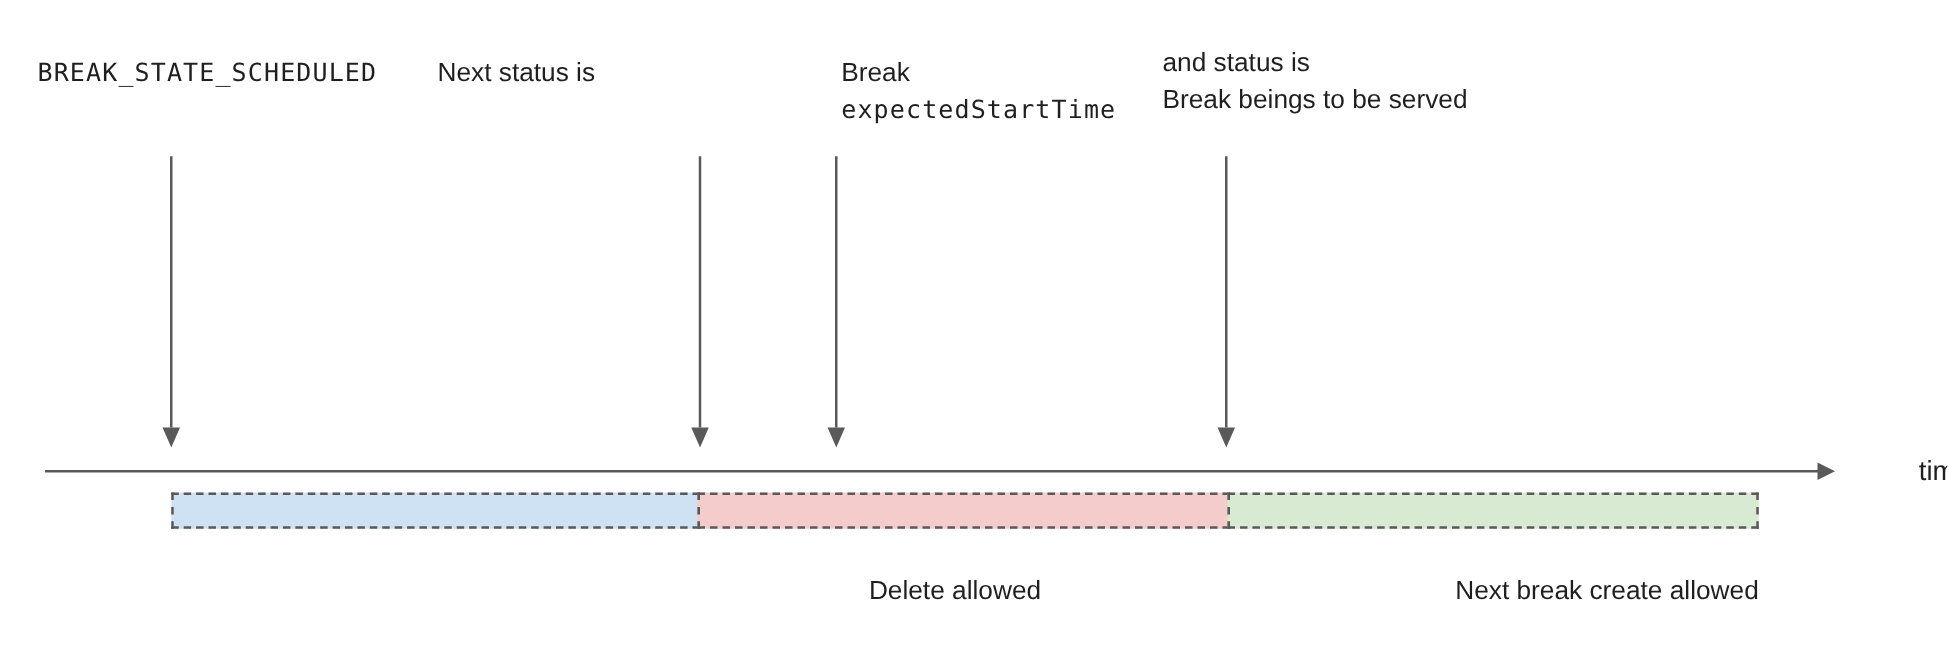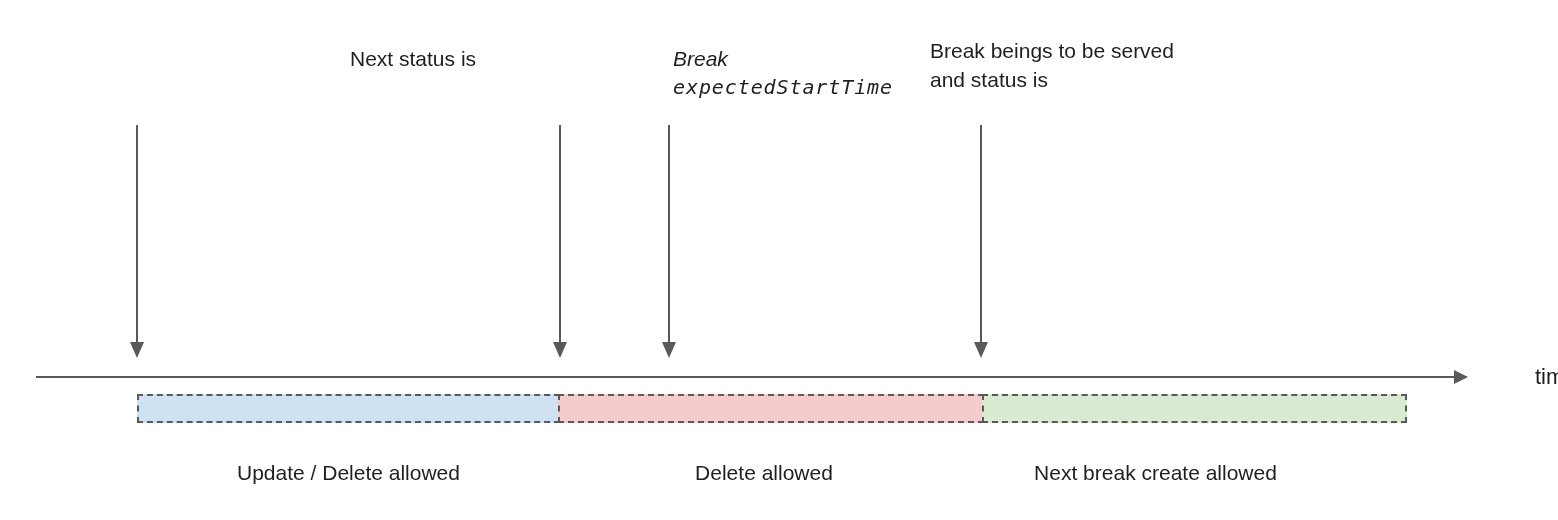--- a/index.html
+++ b/index.html
@@ -91,42 +91,43 @@
   .seg-label {
     position: absolute;
     top: 460px;
     font-size: 21px;
     line-height: 26px;
     text-align: center;
     white-space: nowrap;
   }
   .lbl-1 { left: 137px; width: 423px; }
   .lbl-2 { left: 552px; width: 424px; }
-  .lbl-3 { left: 944px; width: 423px; }
+  .lbl-3 { left: 984px; width: 423px; text-align: right; }
 </style>
 </head>
 <body>
 
 <div class="canvas">
 
   <div class="annotation" style="left:30px; top:44px;">
+    <div class="code">BREAK_STATE_SCHEDULED</div>
   </div>
 
   <div class="annotation" style="left:350px; top:44px;">
     <div>Next status is</div>
   </div>
 
-  <div class="annotation" style="left:673px; top:44px;font-style:italic;">
+  <div class="annotation" style="left:673px; top:44px;">
     <div>Break</div>
     <div class="code">expectedStartTime</div>
   </div>
 
   <div class="annotation" style="left:930px; top:36px;">
+    <div>and status is</div>
     <div>Break beings to be served</div>
-    <div>and status is</div>
   </div>
 
   <div class="v-arrow" style="left:130px; top:125px;">
     <div class="shaft"></div>
     <div class="head"></div>
   </div>
   <div class="v-arrow" style="left:553px; top:125px;">
     <div class="shaft"></div>
     <div class="head"></div>
   </div>
@@ -142,17 +143,16 @@
   <div class="timeline-line"></div>
   <div class="timeline-head"></div>
   <div class="time-label">time</div>
 
   <div class="segments">
     <div class="segment seg-blue" style="background-color: rgb(207, 226, 243);"></div>
     <div class="segment seg-red" style="background-color: rgb(244, 204, 204);"></div>
     <div class="segment seg-green" style="background-color: rgb(217, 234, 211);"></div>
   </div>
 
-  <div class="seg-label lbl-1">Update / Delete allowed</div>
   <div class="seg-label lbl-2">Delete allowed</div>
   <div class="seg-label lbl-3">Next break create allowed</div>
 
 </div>
 
 </body></html>

